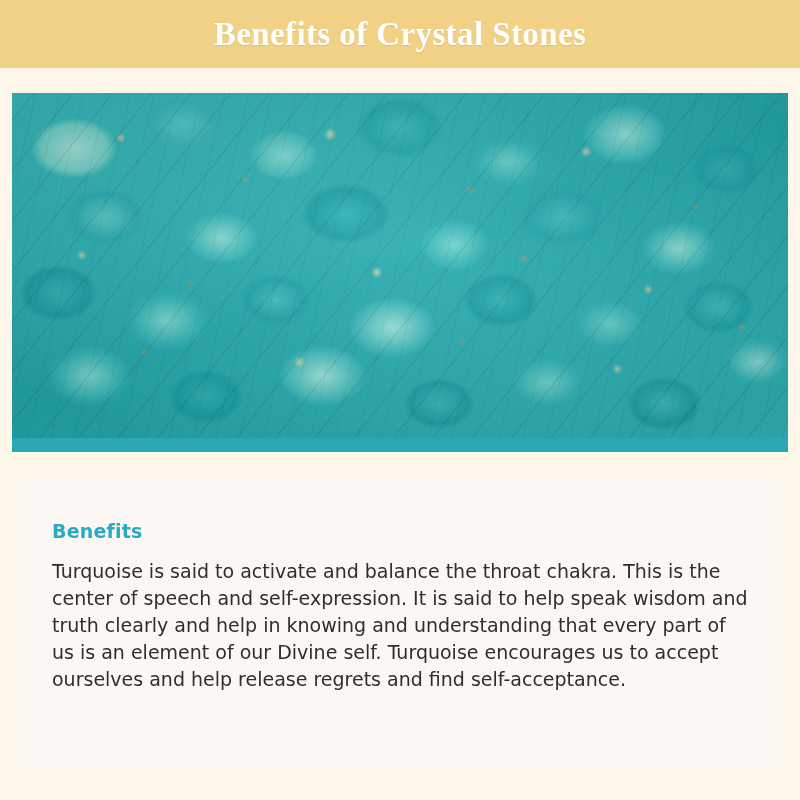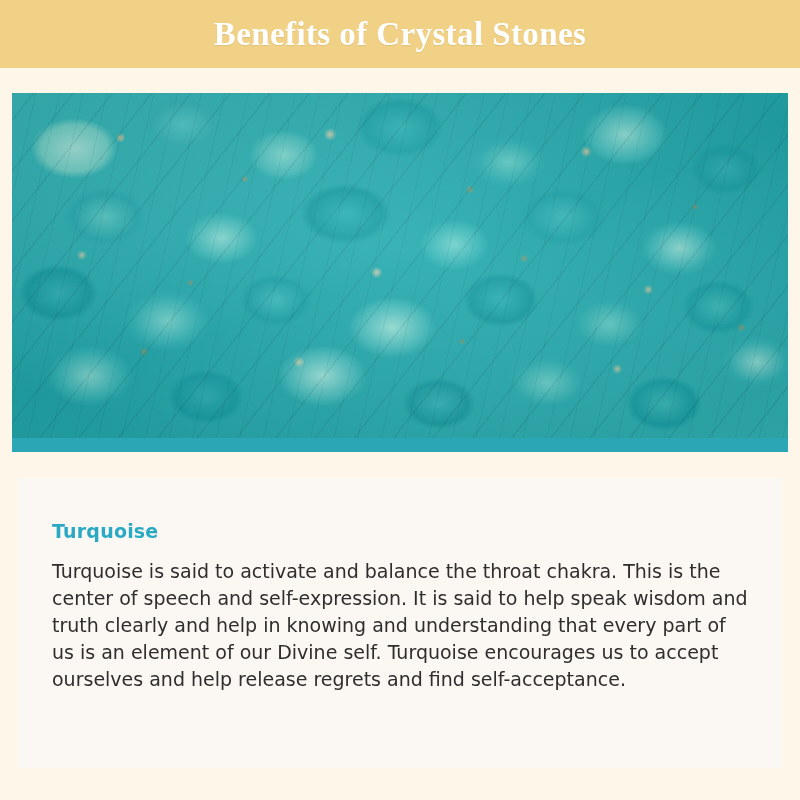--- a/index.html
+++ b/index.html
@@ -157,17 +157,17 @@
 
   <div class="image-wrap">
     <div class="stones"></div>
     <div class="stones-speckle"></div>
     <div class="stones-cracks"></div>
     <div class="stones-shade"></div>
   </div>
   <div class="image-underbar"></div>
 
   <div class="text-card">
-    <h2 class="stone-name">Turquoise</h2>
+    <h2 class="stone-name">Benefits</h2>
     <p class="stone-desc">Turquoise is said to activate and balance the throat chakra. This is the center of speech and self-expression. It is said to help speak wisdom and truth clearly and help in knowing and understanding that every part of us is an element of our Divine self. Turquoise encourages us to accept ourselves and help release regrets and find self-acceptance.</p>
   </div>
 
 </div>
 
 </body></html>

